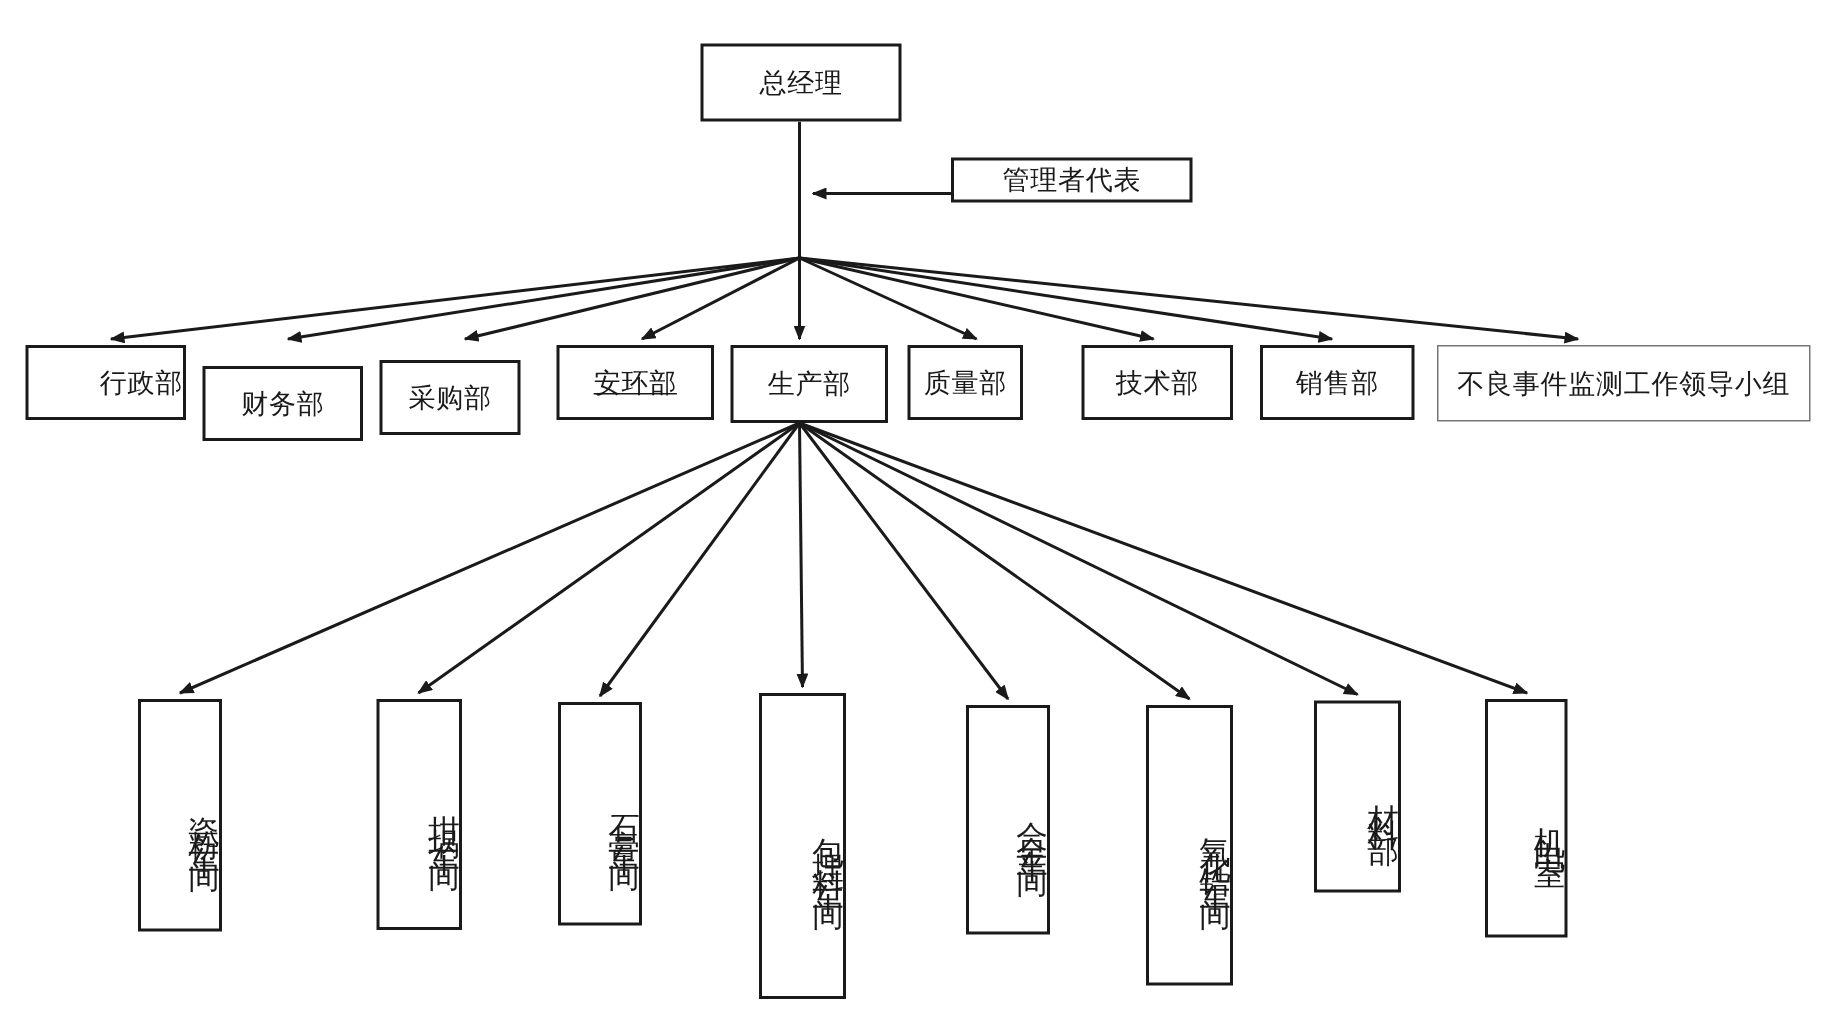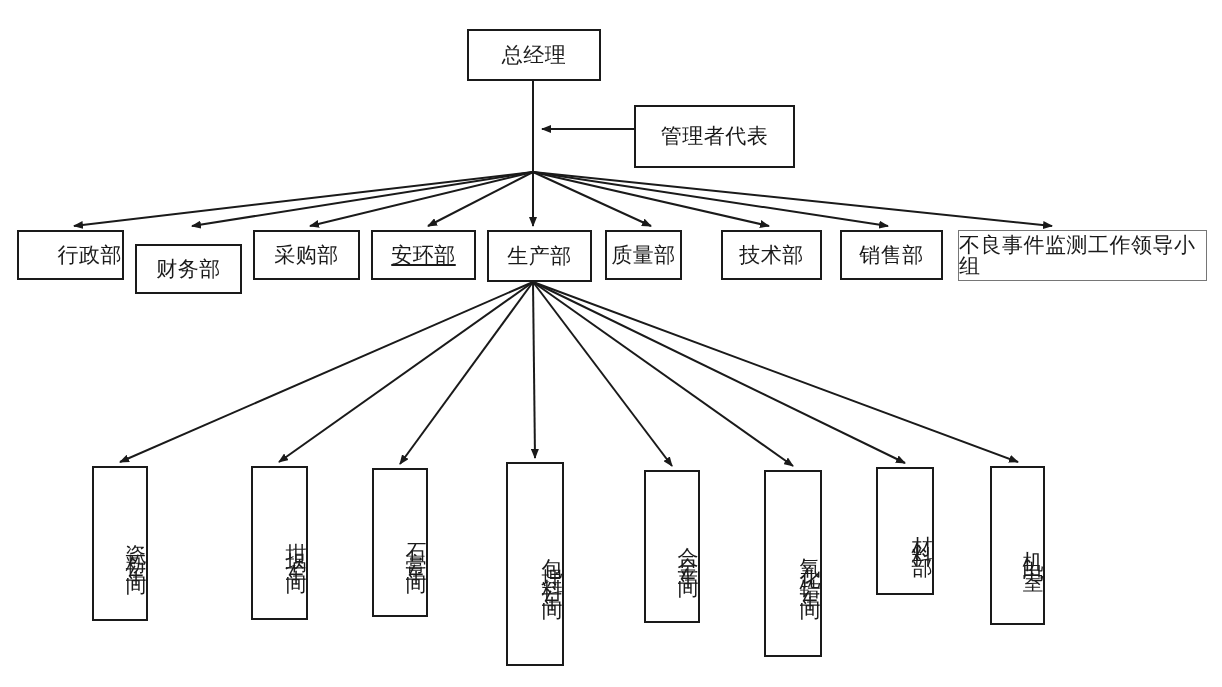--- a/index.html
+++ b/index.html
@@ -30,21 +30,21 @@
     box-sizing: border-box;
     border: 2px solid #1a1a1a;
     background: #ffffff;
     display: flex;
     align-items: center;
     justify-content: center;
     color: #1a1a1a;
     line-height: 1.0;
   }
   .node.horizontal {
-    font-size: 21px;
+    font-size: 18px;
     letter-spacing: 0.5px;
   }
   .node.thin-border {
     border: 1px solid #767676;
   }
   .node.vertical {
     writing-mode: vertical-rl;
     text-orientation: upright;
     font-size: 21px;
     letter-spacing: 10px;
@@ -96,32 +96,32 @@
       <line x1="533" y1="282" x2="793" y2="466" stroke="#1a1a1a" stroke-width="2" marker-end="url(#arrowhead)"></line>
       <line x1="533" y1="282" x2="905" y2="463" stroke="#1a1a1a" stroke-width="2" marker-end="url(#arrowhead)"></line>
       <line x1="533" y1="282" x2="1018" y2="462" stroke="#1a1a1a" stroke-width="2" marker-end="url(#arrowhead)"></line>
     </g>
   </svg>
 
   <div class="node horizontal" id="node-general-manager" style="left: 467px; top: 29px; width: 134px; height: 52px;">
     <span>总经理</span>
   </div>
 
-  <div class="node horizontal" id="node-management-representative" style="left: 634px; top: 105px; width: 161px; height: 63px;">
+  <div class="node horizontal" id="node-management-representative" style="left: 634px; top: 105px; width: 161px; height: 30px;">
     <span>管理者代表</span>
   </div>
 
   <div id="departments-layer">
       <div class="node horizontal" style="left: 17px; top: 230px; width: 107px; height: 50px; justify-content: flex-end;">
         <span>行政部</span>
       </div>
       <div class="node horizontal" style="left: 135px; top: 244px; width: 107px; height: 50px;">
         <span>财务部</span>
       </div>
-      <div class="node horizontal" style="left: 253px; top: 230px; width: 107px; height: 50px;">
+      <div class="node horizontal" style="left: 253px; top: 240px; width: 94px; height: 50px;">
         <span>采购部</span>
       </div>
       <div class="node horizontal" style="left: 371px; top: 230px; width: 105px; height: 50px; text-decoration: underline;">
         <span>安环部</span>
       </div>
       <div class="node horizontal" style="left: 487px; top: 230px; width: 105px; height: 52px;">
         <span>生产部</span>
       </div>
       <div class="node horizontal" style="left: 605px; top: 230px; width: 77px; height: 50px;">
         <span>质量部</span>

